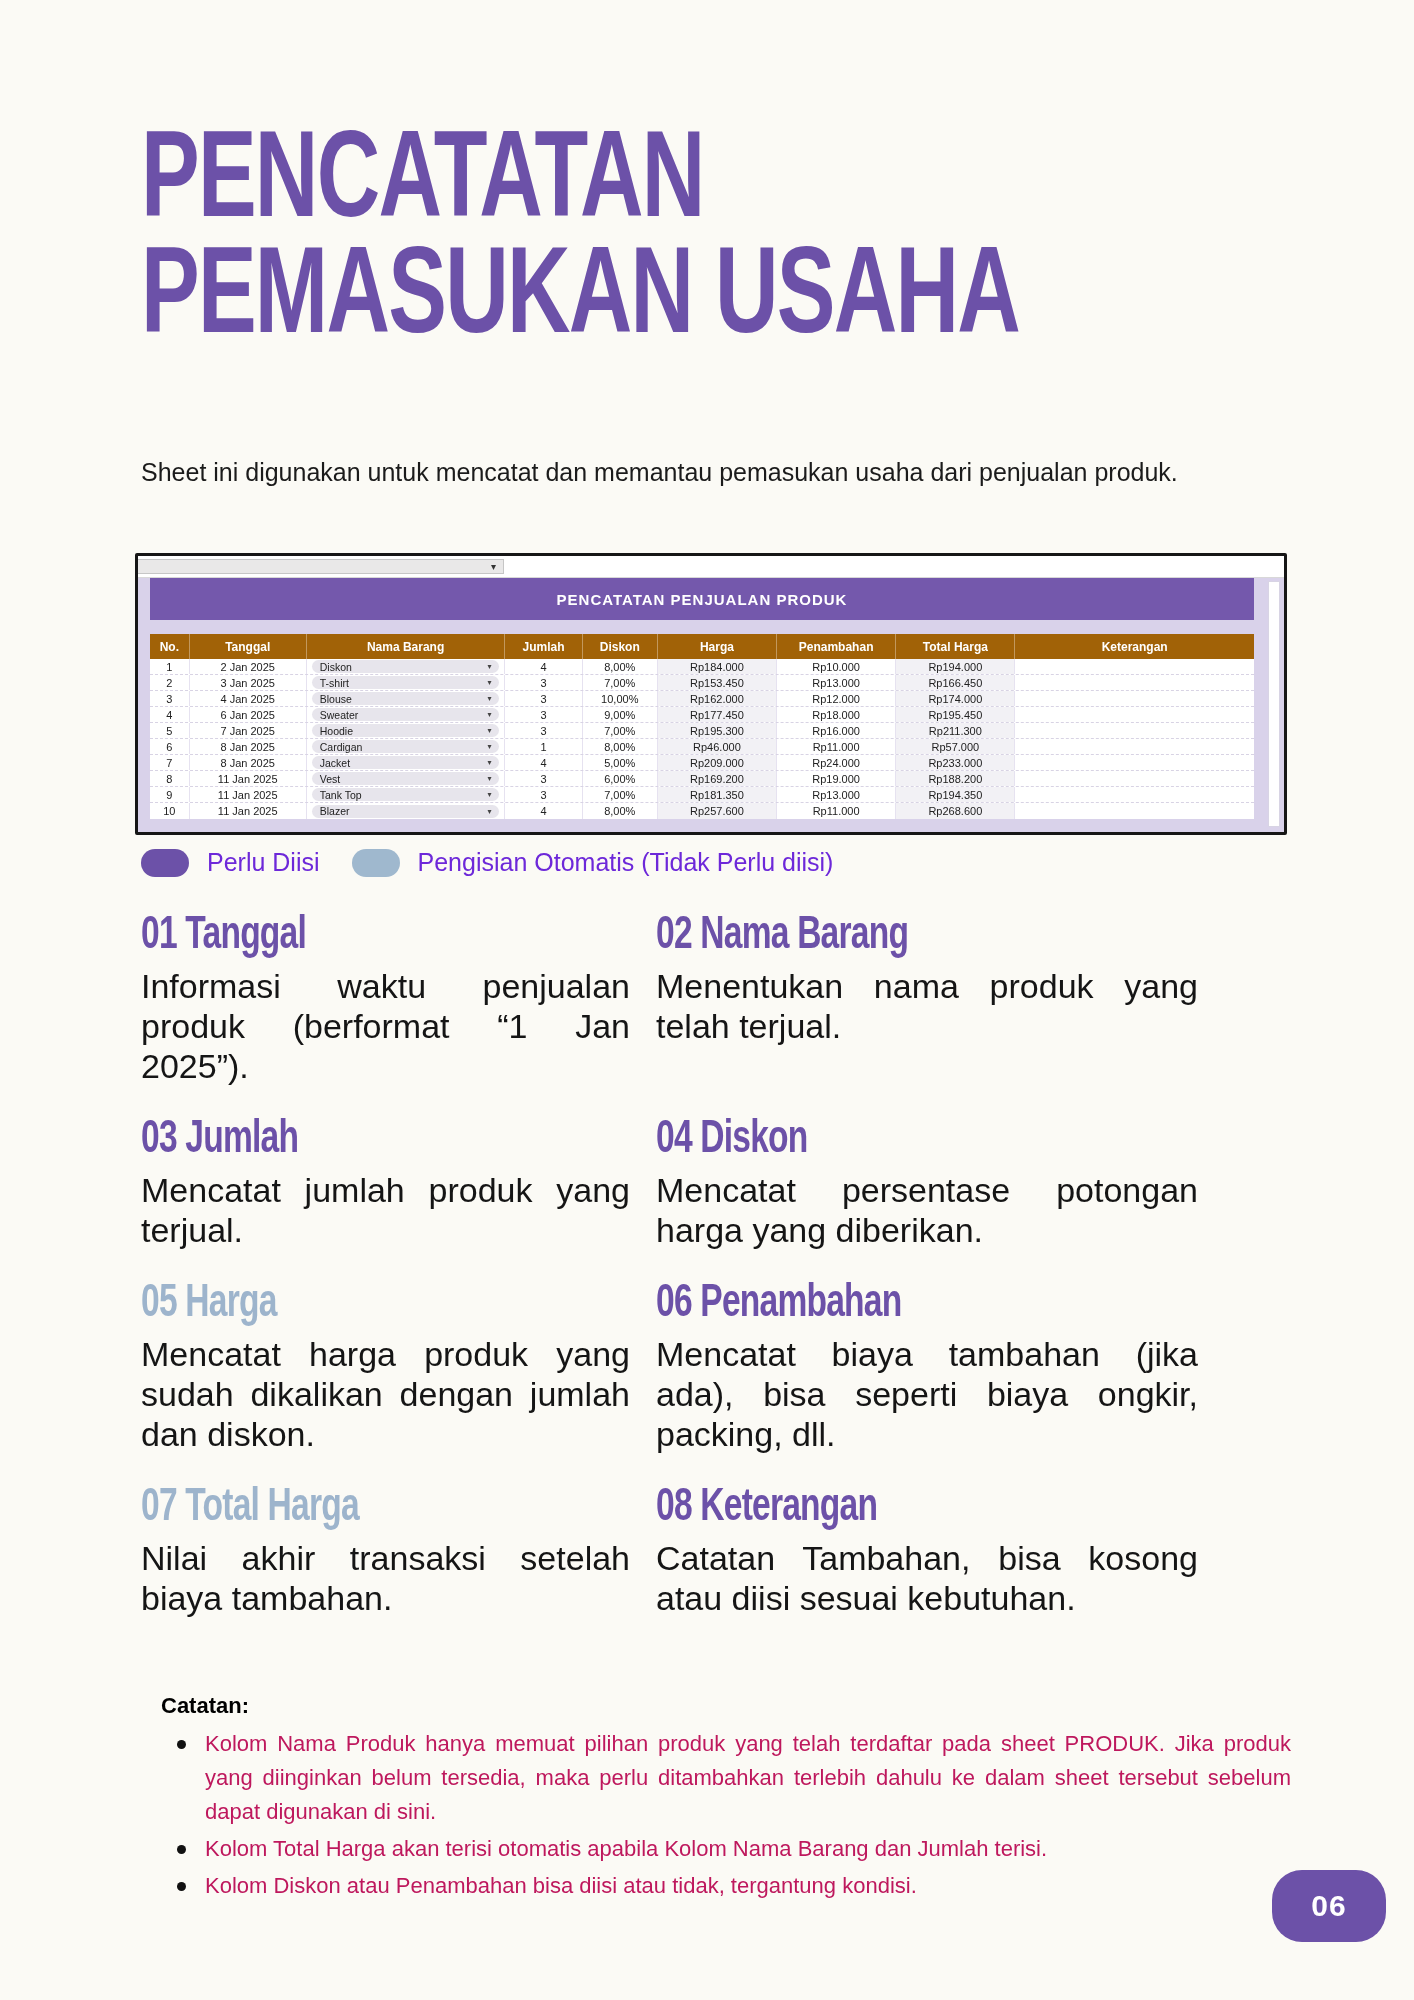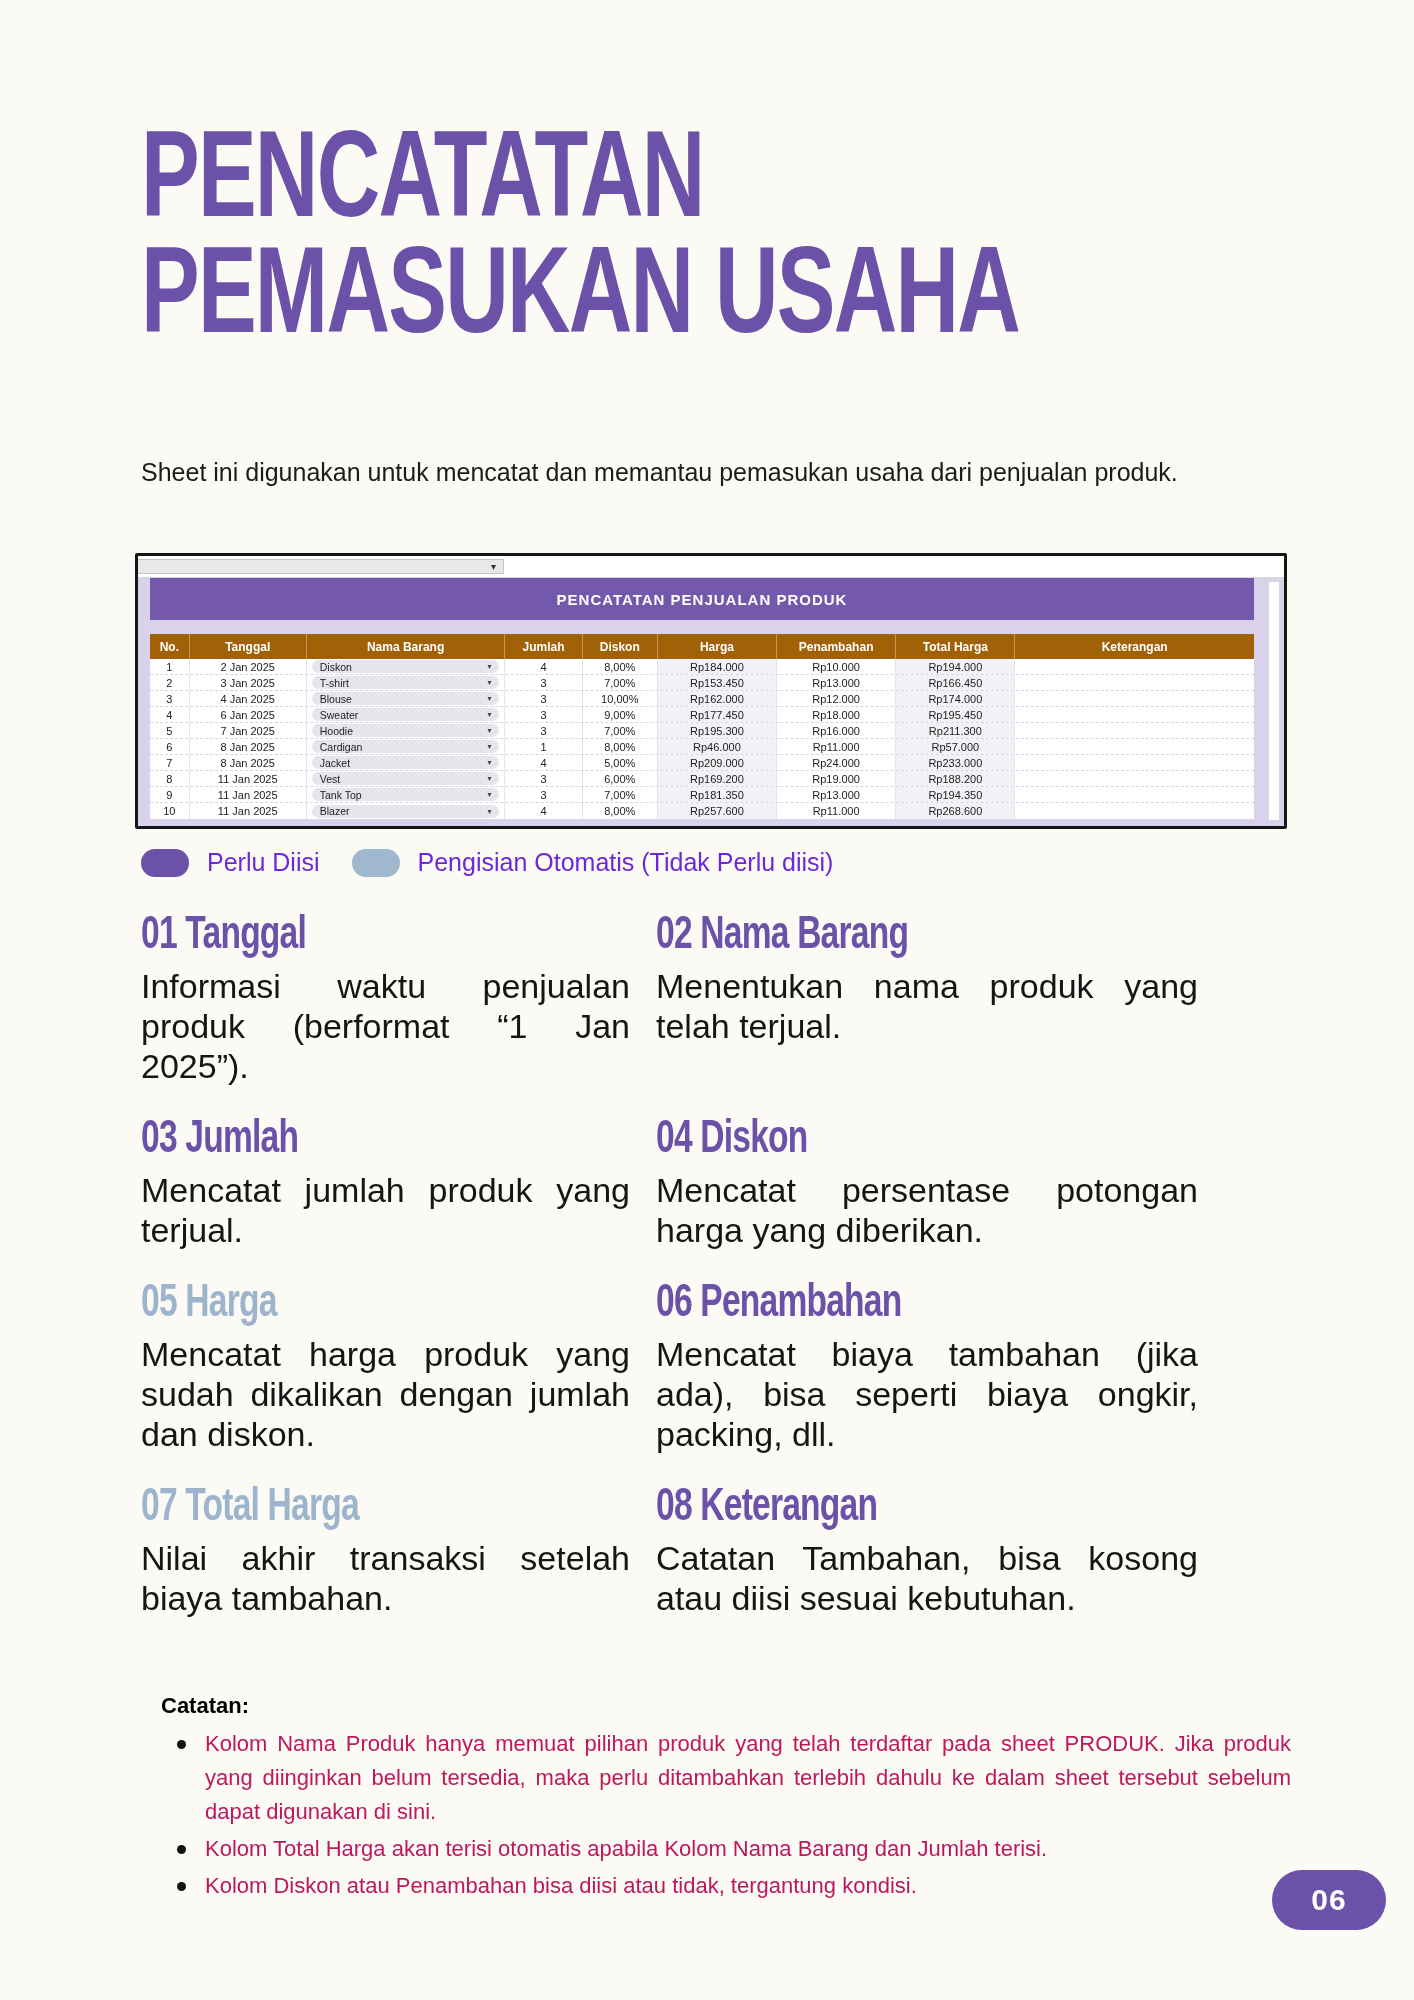--- a/index.html
+++ b/index.html
@@ -33,21 +33,21 @@
     position:absolute; left:0; top:3px; width:366px; height:15px;
     background:#E9E8E8; border:1px solid #c6c6c6; border-left:none;
   }
   .dropdown-bar .caret {
     position:absolute; right:7px; top:1px; font-size:10px; color:#333; line-height:12px;
   }
   .sheet-scroll {
     position:absolute; right:4px; top:25px; bottom:5px; width:12px;
     background:#ffffff; border:1px solid #d8d4e4;
   }
-  .sheet-content { padding:0 30px 7px 12px; }
+  .sheet-content { padding:0 30px 13px 12px; }
   .sheet-banner {
     height:42px; margin-top:0; background:#7458AC; color:#ffffff;
     display:flex; align-items:center; justify-content:center;
     font-weight:bold; font-size:15px; letter-spacing:1px;
   }
   .sheet-gap { height:14px; }
   .thead { display:flex; height:25px; background:#a16207; }
   .thead .cell {
     color:#fff; font-weight:bold; font-size:12px;
     display:flex; align-items:center; justify-content:center;
@@ -96,21 +96,21 @@
   .notes li {
     position:relative; padding-left:44px; font-size:22px; line-height:34px;
     text-align:justify; color:#be185d; margin-bottom:3px;
   }
   .notes li::before {
     content:""; position:absolute; left:16px; top:13px;
     width:9px; height:9px; border-radius:50%; background:#111;
   }
   
   .page-pill {
-    position:absolute; left:1272px; top:1870px; width:114px; height:60px;
+    position:absolute; left:1272px; top:1870px; width:114px; height:72px;
     background:#6C51A8; border-radius:30px; color:#ffffff;
     display:flex; align-items:center; justify-content:center;
     font-weight:bold; font-size:30px; letter-spacing:1px;
   }
 </style>
 </head>
 <body>
 
 <div class="page">
 

